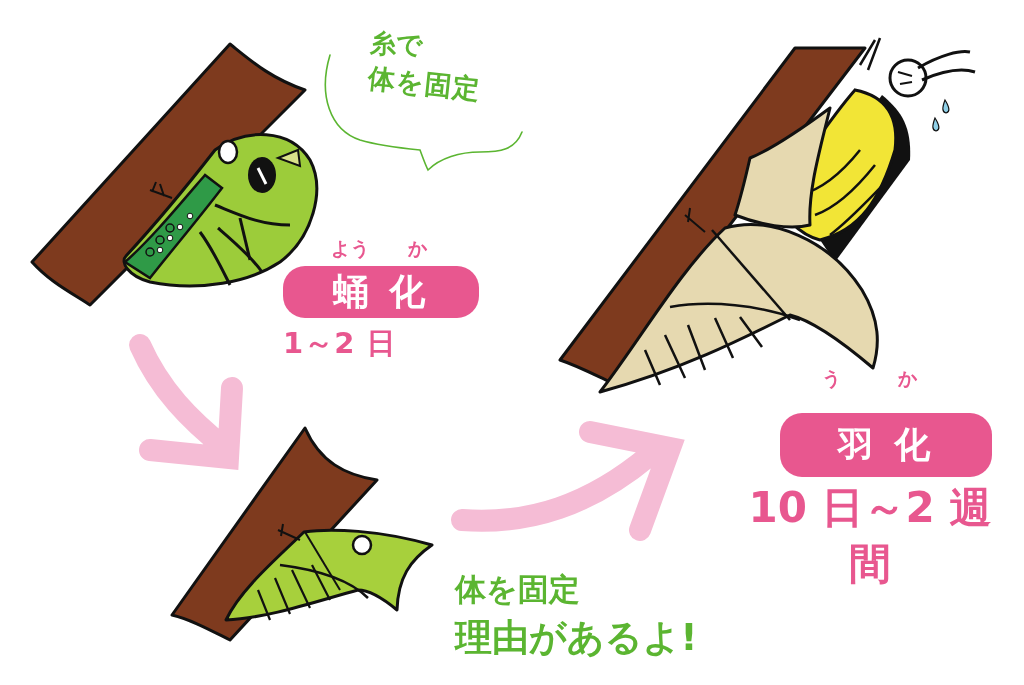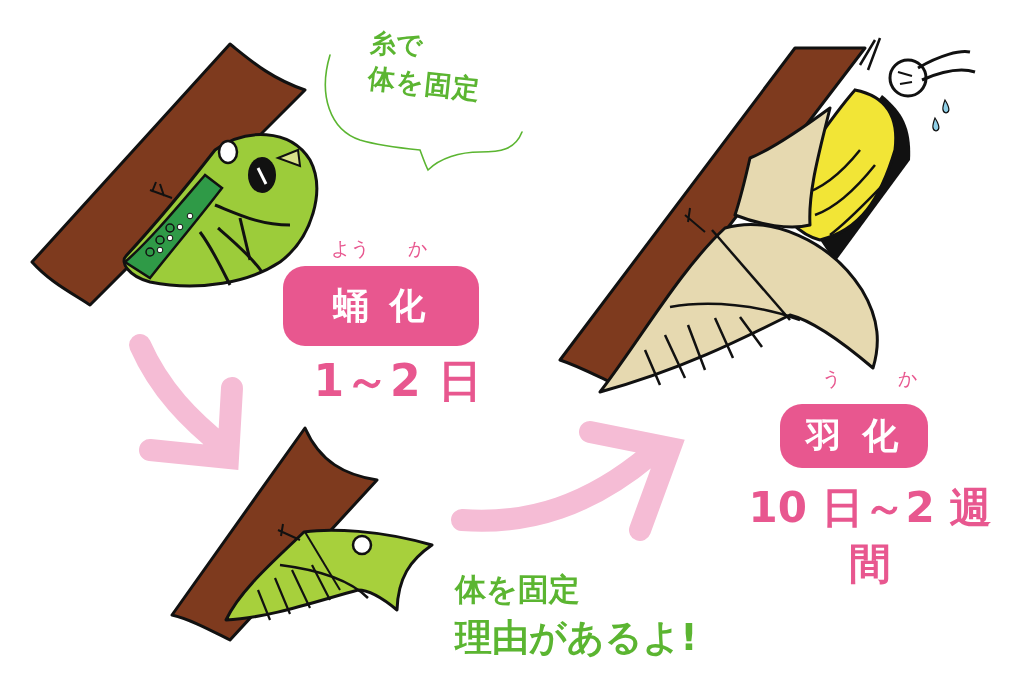--- a/index.html
+++ b/index.html
@@ -2,21 +2,21 @@
 <html><head>
 <meta charset="utf-8">
 <style>
   * { margin: 0; padding: 0; box-sizing: border-box; }
   html, body { width: 1024px; height: 685px; background: #ffffff; overflow: hidden; }
   body { position: relative; font-family: "DejaVu Sans", sans-serif; }
   .layer { position: absolute; left: 0; top: 0; width: 1024px; height: 685px; }
   .abs { position: absolute; }
   .green-text { color: #5bb531; font-weight: bold; line-height: 1.15; }
   .pink-text { color: #e8578f; font-weight: bold; }
-  .ruby { color: #e8578f; font-weight: normal; font-size: 19px; letter-spacing: 0; }
+  .ruby { color: #e8578f; font-weight: bold; font-size: 19px; letter-spacing: 0; }
   .pill {
     background: #e8578f; color: #fff; font-weight: bold;
     border-radius: 22px; text-align: center;
     display: flex; align-items: center; justify-content: center;
   }
 </style>
 </head>
 <body>
 
 <svg class="layer" viewBox="0 0 1024 685" xmlns="http://www.w3.org/2000/svg">
@@ -95,27 +95,27 @@
 </svg>
 
 <div class="abs green-text" style="left:370px; top:30px; font-size:26px; transform: rotate(2deg);">糸で</div>
 <div class="abs green-text" style="left:368px; top:68px; font-size:27px; transform: rotate(6deg); letter-spacing:1px;">体を固定</div>
 
 <div class="abs" style="left:283px; top:236px; width:200px;">
   <div style="position:relative; height:26px;">
     <span class="abs ruby" style="left:48px; top:0;">よう</span>
     <span class="abs ruby" style="left:125px; top:0;">か</span>
   </div>
-  <div class="pill" style="width:196px; height:80px; font-size:36px; letter-spacing:4px; margin-top:4px;">蛹 化</div>
-  <div class="pink-text" style="text-align:right; font-size:44px; margin-top:6px; letter-spacing:1px;">1～2 日</div>
+  <div class="pill" style="width:196px; height:52px; font-size:36px; letter-spacing:4px; margin-top:4px;">蛹 化</div>
+  <div class="pink-text" style="text-align:left; font-size:29px; margin-top:6px; letter-spacing:1px;">1～2 日</div>
 </div>
 
 <div class="abs" style="left:780px; top:366px; width:180px;">
   <div style="position:relative; height:26px;">
     <span class="abs ruby" style="left:42px; top:0;">う</span>
     <span class="abs ruby" style="left:118px; top:0;">か</span>
   </div>
-  <div class="pill" style="width:148px; height:64px; font-size:36px; letter-spacing:4px; margin-top:12px;">羽 化</div>
+  <div class="pill" style="width:212px; height:64px; font-size:36px; letter-spacing:4px; margin-top:21px;">羽 化</div>
 </div>
 <div class="abs pink-text" style="left:735px; top:480px; width:270px; text-align:center; font-size:42px;">10 日～2 週間</div>
 
 <div class="abs green-text" style="left:455px; top:572px; font-size:31px;">体を固定</div>
 <div class="abs green-text" style="left:455px; top:617px; font-size:37px;">理由があるよ!</div>
 
 </body></html>

